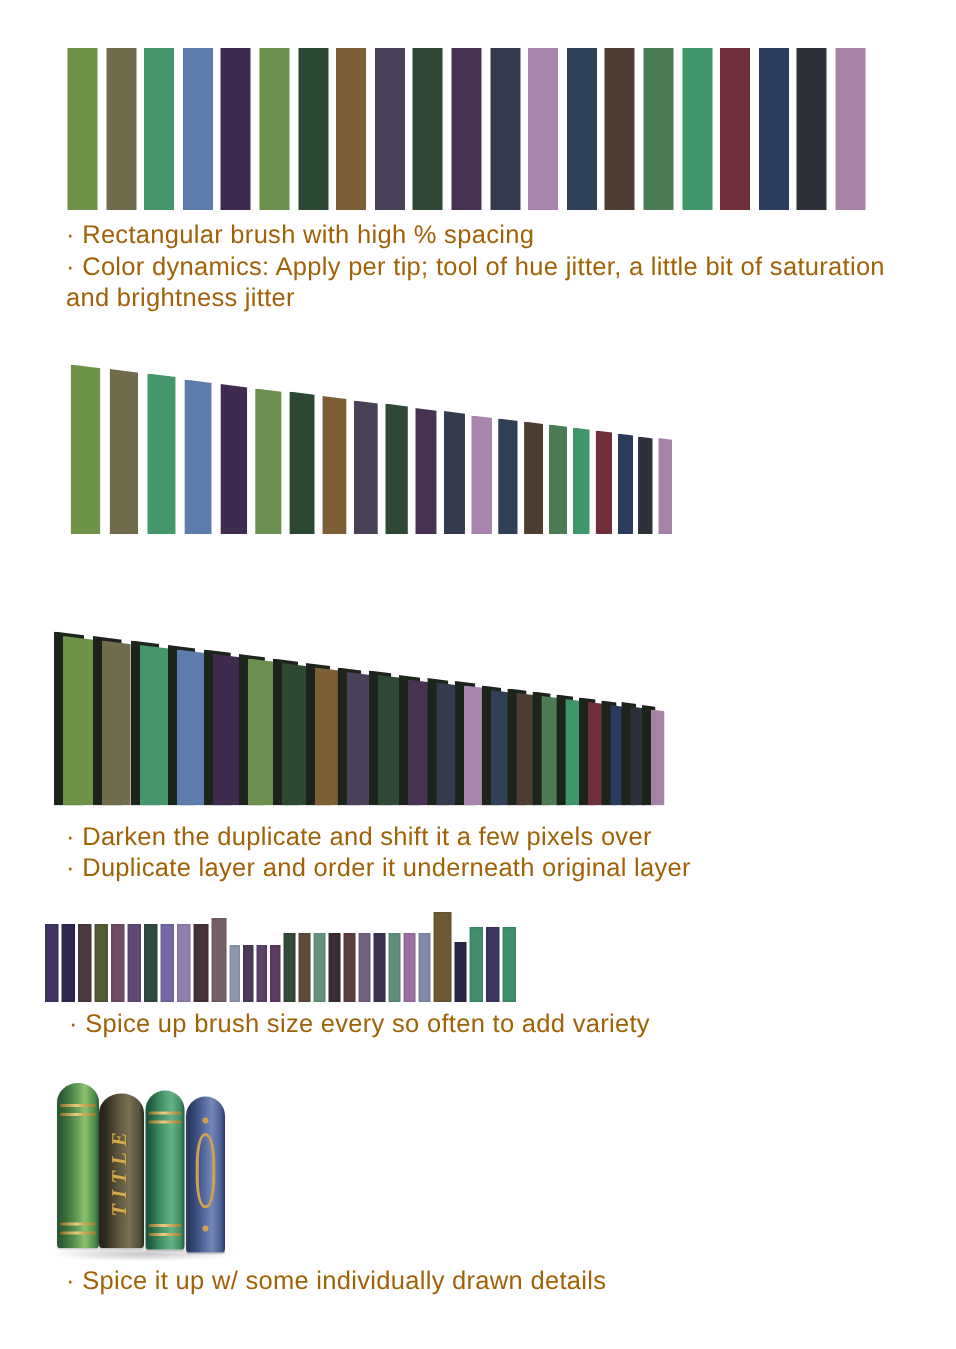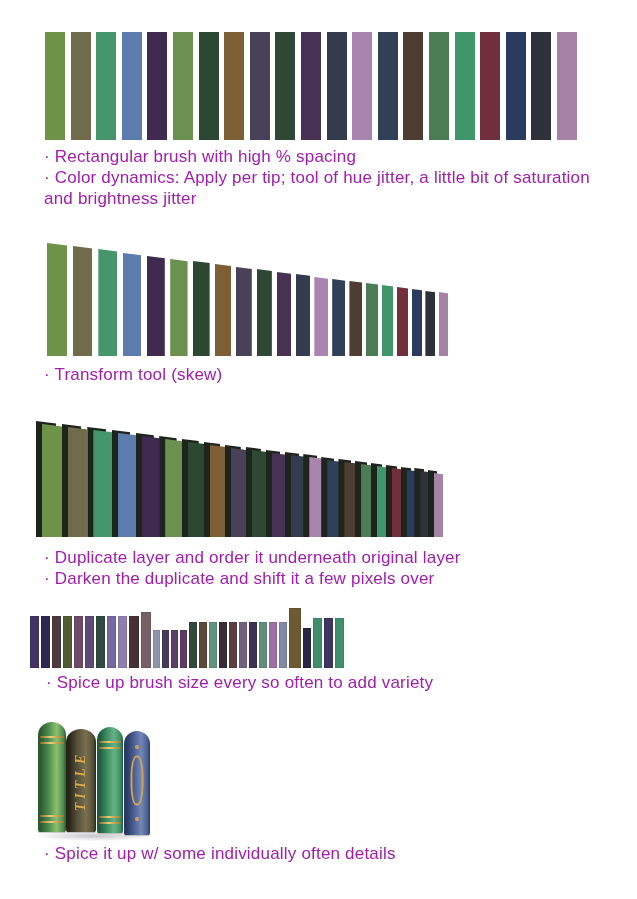--- a/index.html
+++ b/index.html
@@ -22,21 +22,21 @@
     position:relative;
     flex:0 0 auto;
     overflow:visible;
   }
   .caption-block{position:absolute;}
   .caption-block p{
     margin:0;
     font-size:17px;
     line-height:21px;
     letter-spacing:0.2px;
-    color:#a21caf;
+    color:#a16207;
     font-weight:400;
   }
   .books{position:absolute;}
   .book{
     position:absolute;
     border-radius:50% 50% 6% 6% / 13px 13px 3px 3px;
     box-shadow:0 1px 1px rgba(40,40,40,.25);
   }
   .book-band{
     position:absolute;left:2px;right:2px;height:2px;
@@ -207,23 +207,20 @@
       <div class="bar-wrap" style="width: 10.55px; height: 67px; margin-right: 3.3px;">
         <div style="position: absolute; left: 0px; top: 0px; width: 10.55px; height: 67px; background: rgb(43, 59, 94); clip-path: polygon(0px 0px, 100% 1.33px, 100% 100%, 0px 100%);"></div>
       </div>
       <div class="bar-wrap" style="width: 10.03px; height: 65px; margin-right: 3.15px;">
         <div style="position: absolute; left: 0px; top: 0px; width: 10.03px; height: 65px; background: rgb(47, 49, 58); clip-path: polygon(0px 0px, 100% 1.26px, 100% 100%, 0px 100%);"></div>
       </div>
       <div class="bar-wrap" style="width: 9.5px; height: 64px; margin-right: 0px;">
         <div style="position: absolute; left: 0px; top: 0px; width: 9.5px; height: 64px; background: rgb(166, 131, 166); clip-path: polygon(0px 0px, 100% 1.2px, 100% 100%, 0px 100%);"></div>
       </div>
     </div>
-  <div id="cap1" class="caption-block" style="left: 44px; top: 364px; width: 552px;">
-      <p>· Transform tool (skew)</p>
-    </div>
 
   <div id="row3" class="bar-row" style="left: 42px; top: 424px; height: 113px;">
       <div class="bar-wrap" style="width: 20px; height: 113px; margin-right: 6px;">
         <div style="position: absolute; left: -6px; top: -3px; width: 20px; height: 116px; background: rgb(29, 36, 28); clip-path: polygon(0px 0px, 100% 2.5px, 100% 100%, 0px 100%);"></div>
         <div style="position: absolute; left: 0px; top: 0px; width: 20px; height: 113px; background: rgb(111, 146, 73); clip-path: polygon(0px 0px, 100% 2.5px, 100% 100%, 0px 100%);"></div>
       </div>
       <div class="bar-wrap" style="width: 19.48px; height: 110px; margin-right: 5.85px;">
         <div style="position: absolute; left: -6px; top: -3px; width: 19.48px; height: 113px; background: rgb(29, 36, 28); clip-path: polygon(0px 0px, 100% 2.43px, 100% 100%, 0px 100%);"></div>
         <div style="position: absolute; left: 0px; top: 0px; width: 19.48px; height: 110px; background: rgb(111, 107, 75); clip-path: polygon(0px 0px, 100% 2.43px, 100% 100%, 0px 100%);"></div>
       </div>
@@ -298,22 +295,22 @@
       <div class="bar-wrap" style="width: 10.03px; height: 66px; margin-right: 3.15px;">
         <div style="position: absolute; left: -6px; top: -3px; width: 10.03px; height: 69px; background: rgb(29, 36, 28); clip-path: polygon(0px 0px, 100% 1.25px, 100% 100%, 0px 100%);"></div>
         <div style="position: absolute; left: 0px; top: 0px; width: 10.03px; height: 66px; background: rgb(47, 49, 58); clip-path: polygon(0px 0px, 100% 1.25px, 100% 100%, 0px 100%);"></div>
       </div>
       <div class="bar-wrap" style="width: 9.5px; height: 64px; margin-right: 0px;">
         <div style="position: absolute; left: -6px; top: -3px; width: 9.5px; height: 67px; background: rgb(29, 36, 28); clip-path: polygon(0px 0px, 100% 1.19px, 100% 100%, 0px 100%);"></div>
         <div style="position: absolute; left: 0px; top: 0px; width: 9.5px; height: 64px; background: rgb(166, 131, 166); clip-path: polygon(0px 0px, 100% 1.19px, 100% 100%, 0px 100%);"></div>
       </div>
     </div>
   <div id="cap2" class="caption-block" style="left: 44px; top: 547px; width: 552px;">
+      <p>· Darken the duplicate and shift it a few pixels over</p>
       <p>· Duplicate layer and order it underneath original layer</p>
-      <p>· Darken the duplicate and shift it a few pixels over</p>
     </div>
 
   <div id="row4" class="bar-row" style="left: 30px; top: 608px; height: 60px;">
       <div style="flex: 0 0 auto; width: 9px; height: 52px; background: rgb(65, 52, 101); margin-right: 2px; box-shadow: rgba(0, 0, 0, 0.08) 0px 0px 0px 1px inset;"></div>
       <div style="flex: 0 0 auto; width: 9px; height: 52px; background: rgb(47, 40, 80); margin-right: 2px; box-shadow: rgba(0, 0, 0, 0.08) 0px 0px 0px 1px inset;"></div>
       <div style="flex: 0 0 auto; width: 9px; height: 52px; background: rgb(76, 58, 63); margin-right: 2px; box-shadow: rgba(0, 0, 0, 0.08) 0px 0px 0px 1px inset;"></div>
       <div style="flex: 0 0 auto; width: 9px; height: 52px; background: rgb(81, 92, 51); margin-right: 2px; box-shadow: rgba(0, 0, 0, 0.08) 0px 0px 0px 1px inset;"></div>
       <div style="flex: 0 0 auto; width: 9px; height: 52px; background: rgb(111, 75, 102); margin-right: 2px; box-shadow: rgba(0, 0, 0, 0.08) 0px 0px 0px 1px inset;"></div>
       <div style="flex: 0 0 auto; width: 9px; height: 52px; background: rgb(94, 74, 117); margin-right: 2px; box-shadow: rgba(0, 0, 0, 0.08) 0px 0px 0px 1px inset;"></div>
       <div style="flex: 0 0 auto; width: 9px; height: 52px; background: rgb(47, 74, 65); margin-right: 2px; box-shadow: rgba(0, 0, 0, 0.08) 0px 0px 0px 1px inset;"></div>
@@ -364,15 +361,15 @@
         <div class="book-band" style="top: 89px;"></div>
         <div class="book-band" style="top: 95px;"></div>
       </div>
       <div class="book" style="left: 86px; top: 16px; width: 26px; height: 104px; background: linear-gradient(90deg, rgb(43, 58, 100) 0%, rgb(43, 58, 100) 10%, rgb(74, 94, 146) 38%, rgb(115, 136, 184) 66%, rgb(74, 94, 146) 90%, rgb(43, 58, 100) 100%);">
         <div class="book-ornament"></div>
         <div class="book-dot" style="top: 14px;"></div>
         <div class="book-dot" style="top: 86px;"></div>
       </div>
     </div>
   <div id="cap4" class="caption-block" style="left: 44px; top: 843px; width: 552px;">
-      <p>· Spice it up w/ some individually often details</p>
+      <p>· Spice it up w/ some individually drawn details</p>
     </div>
 </div>
 
 </body></html>

